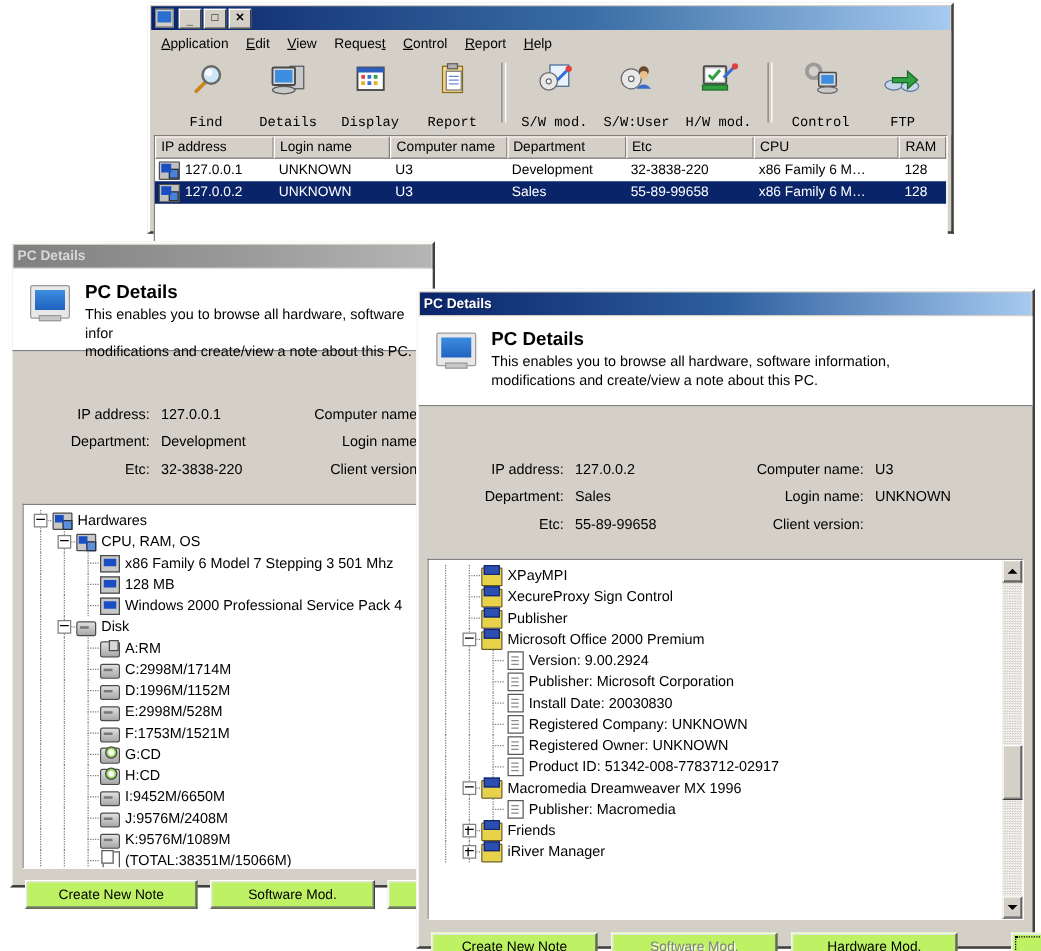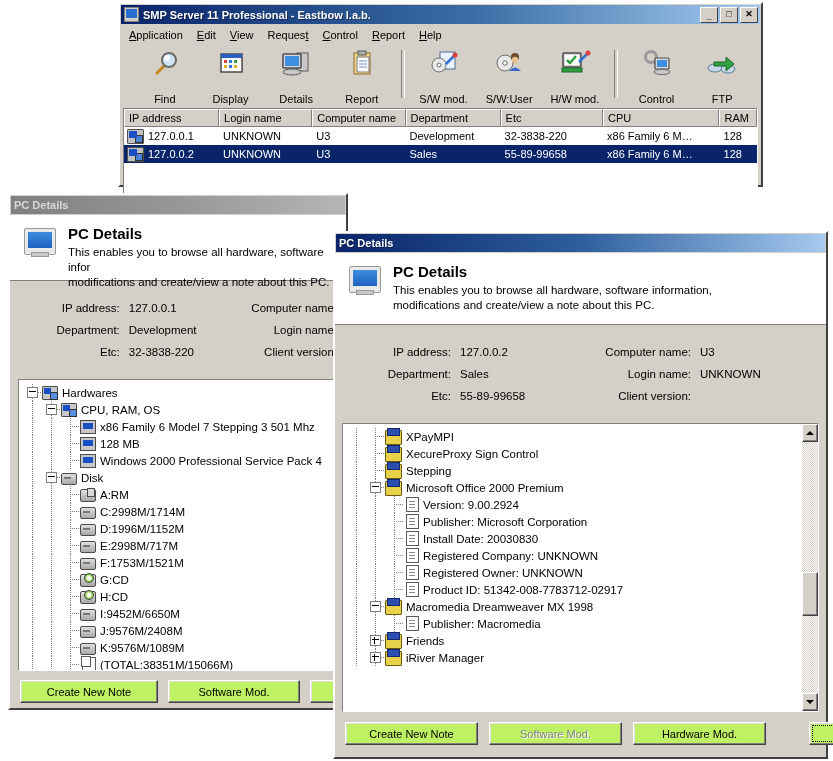--- a/index.html
+++ b/index.html
@@ -46,21 +46,21 @@
   #menubar{height:19px;display:flex;align-items:center;padding:0 2px;
     background:#d4d0c8;font-size:11px;}
   .menu-item{padding:2px 7px;cursor:default;white-space:nowrap;}
   .menu-item u{text-decoration:underline;}
 
   #toolbar{height:60px;background:#d4d0c8;display:flex;align-items:flex-start;
     padding:4px 6px 0 12px;}
   .tbtn{width:66px;height:54px;display:flex;flex-direction:column;
     align-items:center;justify-content:flex-start;cursor:default;}
   .tbtn .glyph{height:34px;display:flex;align-items:center;justify-content:center;}
-  .tbtn .lbl{font-size:11px;margin-top:15px;white-space:nowrap;}
+  .tbtn .lbl{font-size:11px;margin-top:15px;white-space:nowrap;font-family:Liberation Mono, monospace;}
   .tsep{width:2px;height:48px;margin:2px 6px 0 6px;
     border-left:1px solid #808080;border-right:1px solid #ffffff;}
 
   
   #listview{margin:0 3px;height:85px;
     border-top:1px solid #808080;border-left:1px solid #808080;
     border-right:1px solid #ffffff;border-bottom:1px solid #ffffff;
     background:#fff;overflow:hidden;position:relative;}
   .lv-head{display:flex;height:18px;background:#c2410c;}
   .lv-head div{
@@ -93,21 +93,21 @@
   .dlg-header{background:#fff;display:flex;padding:10px 12px 10px 10px;
     border-bottom:1px solid #808080;}
   .hdr-icon{width:30px;height:25px;flex:none;margin:3px 12px 0 4px;position:relative;
     background:#e8e8e8;border:1px solid #9a9a9a;border-radius:2px;}
   .hdr-icon:after{content:"";position:absolute;left:3px;top:3px;right:3px;bottom:6px;
     background:linear-gradient(to bottom,#3d8de0,#1f62c0);}
   .hdr-icon:before{content:"";position:absolute;left:6px;bottom:-3px;right:6px;height:3px;
     background:#c8c8c8;border:1px solid #9a9a9a;}
   .hdr-title{font-size:15px;font-weight:bold;margin-bottom:3px;}
   .hdr-desc{font-size:11.5px;line-height:15px;white-space:pre-line;}
-  .field-grid{padding:16px 0 8px 0;font-size:11.5px;}
+  .field-grid{padding:16px 0 8px 0;font-size:11.5px;margin-top:24px;}
   .frow{display:flex;height:22px;align-items:center;}
   .flabel{text-align:right;padding-right:9px;}
   .fval{}
   .btnrow{display:flex;align-items:center;padding:8px 10px;gap:12px;}
   .btn{height:21px;min-width:108px;padding:0 8px;background:#bef264;
     border-top:1px solid #ffffff;border-left:1px solid #ffffff;
     border-right:1px solid #404040;border-bottom:1px solid #404040;
     box-shadow:inset -1px -1px 0 #808080, inset 1px 1px 0 #dfdfdf;
     font-size:11px;font-family:"Liberation Sans",sans-serif;
     display:flex;align-items:center;justify-content:center;cursor:default;color:#000;}
@@ -189,21 +189,20 @@
   
   #dlg2{left:333px;top:231px;width:495px;height:528px;}
 </style>
 </head>
 <body>
 
 <div class="win" id="main-window">
 
   <div id="main-titlebar">
     <span class="tb-icon"></span>
-    <span id="main-title">SMP Server 11 Professional - Eastbow l.a.b.</span>
     <span class="sysbtns">
       <span class="sysbtn min">
           <span>_</span>
         </span>
       <span class="sysbtn">
           <span>□</span>
         </span>
       <span class="sysbtn">
           <span>✕</span>
         </span>
@@ -227,44 +226,44 @@
           <line x1="7" y1="25" x2="15" y2="17" stroke="#c8861a" stroke-width="3" stroke-linecap="round"></line>
           <circle cx="19" cy="12" r="7" fill="#cfe6f7" stroke="#6a6a6a" stroke-width="2"></circle>
           <circle cx="17" cy="10" r="3" fill="#ffffff" opacity=".8"></circle>
         </svg>
       </span>
       <span class="lbl">Find</span>
     </div>
 
     <div class="tbtn">
       <span class="glyph">
+        <svg width="32" height="30" viewBox="0 0 32 30">
+          <rect x="17" y="5" width="11" height="18" fill="#c8c8c8" stroke="#5a5a5a"></rect>
+          <rect x="3" y="6" width="18" height="14" rx="1" fill="#d8d8d8" stroke="#4a4a4a" stroke-width="1.5"></rect>
+          <rect x="5" y="8" width="14" height="10" fill="#3d8de0"></rect>
+          <ellipse cx="12" cy="24" rx="9" ry="3" fill="#c8c8c8" stroke="#5a5a5a"></ellipse>
+        </svg>
+      </span>
+      <span class="lbl">Details</span>
+    </div>
+
+    <div class="tbtn">
+      <span class="glyph">
         <svg width="30" height="30" viewBox="0 0 30 30">
           <rect x="5" y="6" width="21" height="18" fill="#ffffff" stroke="#4a4a4a" stroke-width="1.5"></rect>
           <rect x="5" y="6" width="21" height="4" fill="#2a5fc0"></rect>
           <rect x="8" y="12" width="3" height="3" fill="#e04040"></rect>
             <rect x="13" y="12" width="3" height="3" fill="#3070d8"></rect>
             <rect x="18" y="12" width="3" height="3" fill="#30a040"></rect>
           <rect x="8" y="17" width="3" height="3" fill="#e8b020"></rect>
             <rect x="13" y="17" width="3" height="3" fill="#3070d8"></rect>
             <rect x="18" y="17" width="3" height="3" fill="#e8b020"></rect>
         </svg>
       </span>
       <span class="lbl">Display</span>
-    </div>
-
-    <div class="tbtn">
-      <span class="glyph">
-        <svg width="32" height="30" viewBox="0 0 32 30">
-          <rect x="17" y="5" width="11" height="18" fill="#c8c8c8" stroke="#5a5a5a"></rect>
-          <rect x="3" y="6" width="18" height="14" rx="1" fill="#d8d8d8" stroke="#4a4a4a" stroke-width="1.5"></rect>
-          <rect x="5" y="8" width="14" height="10" fill="#3d8de0"></rect>
-          <ellipse cx="12" cy="24" rx="9" ry="3" fill="#c8c8c8" stroke="#5a5a5a"></ellipse>
-        </svg>
-      </span>
-      <span class="lbl">Details</span>
     </div>
 
     <div class="tbtn">
       <span class="glyph">
         <svg width="30" height="30" viewBox="0 0 30 30">
           <rect x="7" y="5" width="16" height="21" fill="#f0d890" stroke="#8a6a20"></rect>
           <rect x="10" y="9" width="12" height="15" fill="#ffffff" stroke="#7a7a7a"></rect>
           <rect x="11" y="3" width="8" height="4" fill="#b0b0b0" stroke="#5a5a5a"></rect>
           <line x1="12" y1="13" x2="20" y2="13" stroke="#6a8ad0"></line>
             <line x1="12" y1="16" x2="20" y2="16" stroke="#6a8ad0"></line>
@@ -479,21 +478,21 @@
           <span class="tw line"></span>
           <span class="tw tee"></span>
           <span class="ic ic-disk"></span>
           <span class="tlabel">D:1996M/1152M</span>
         </div>
         <div class="trow">
           <span class="tw line"></span>
           <span class="tw line"></span>
           <span class="tw tee"></span>
           <span class="ic ic-disk"></span>
-          <span class="tlabel">E:2998M/717M</span>
+          <span class="tlabel">E:2998M/528M</span>
         </div>
         <div class="trow">
           <span class="tw line"></span>
           <span class="tw line"></span>
           <span class="tw tee"></span>
           <span class="ic ic-disk"></span>
           <span class="tlabel">F:1753M/1521M</span>
         </div>
         <div class="trow">
           <span class="tw line"></span>
@@ -593,21 +592,21 @@
         <div class="trow">
           <span class="tw line"></span>
           <span class="tw tee"></span>
           <span class="ic ic-sw"></span>
           <span class="tlabel">XecureProxy Sign Control</span>
         </div>
         <div class="trow">
           <span class="tw line"></span>
           <span class="tw tee"></span>
           <span class="ic ic-sw"></span>
-          <span class="tlabel">Stepping</span>
+          <span class="tlabel">Publisher</span>
         </div>
         <div class="trow">
           <span class="tw line"></span>
           <span class="tw tee">
             <span class="pm"></span>
           </span>
           <span class="ic ic-sw"></span>
           <span class="tlabel">Microsoft Office 2000 Premium</span>
         </div>
         <div class="trow">
@@ -651,21 +650,21 @@
           <span class="tw tee"></span>
           <span class="ic ic-doc"></span>
           <span class="tlabel">Product ID: 51342-008-7783712-02917</span>
         </div>
         <div class="trow">
           <span class="tw line"></span>
           <span class="tw tee">
             <span class="pm"></span>
           </span>
           <span class="ic ic-sw"></span>
-          <span class="tlabel">Macromedia Dreamweaver MX 1998</span>
+          <span class="tlabel">Macromedia Dreamweaver MX 1996</span>
         </div>
         <div class="trow">
           <span class="tw line"></span>
           <span class="tw line"></span>
           <span class="tw tee"></span>
           <span class="ic ic-doc"></span>
           <span class="tlabel">Publisher: Macromedia</span>
         </div>
         <div class="trow">
           <span class="tw line"></span>

